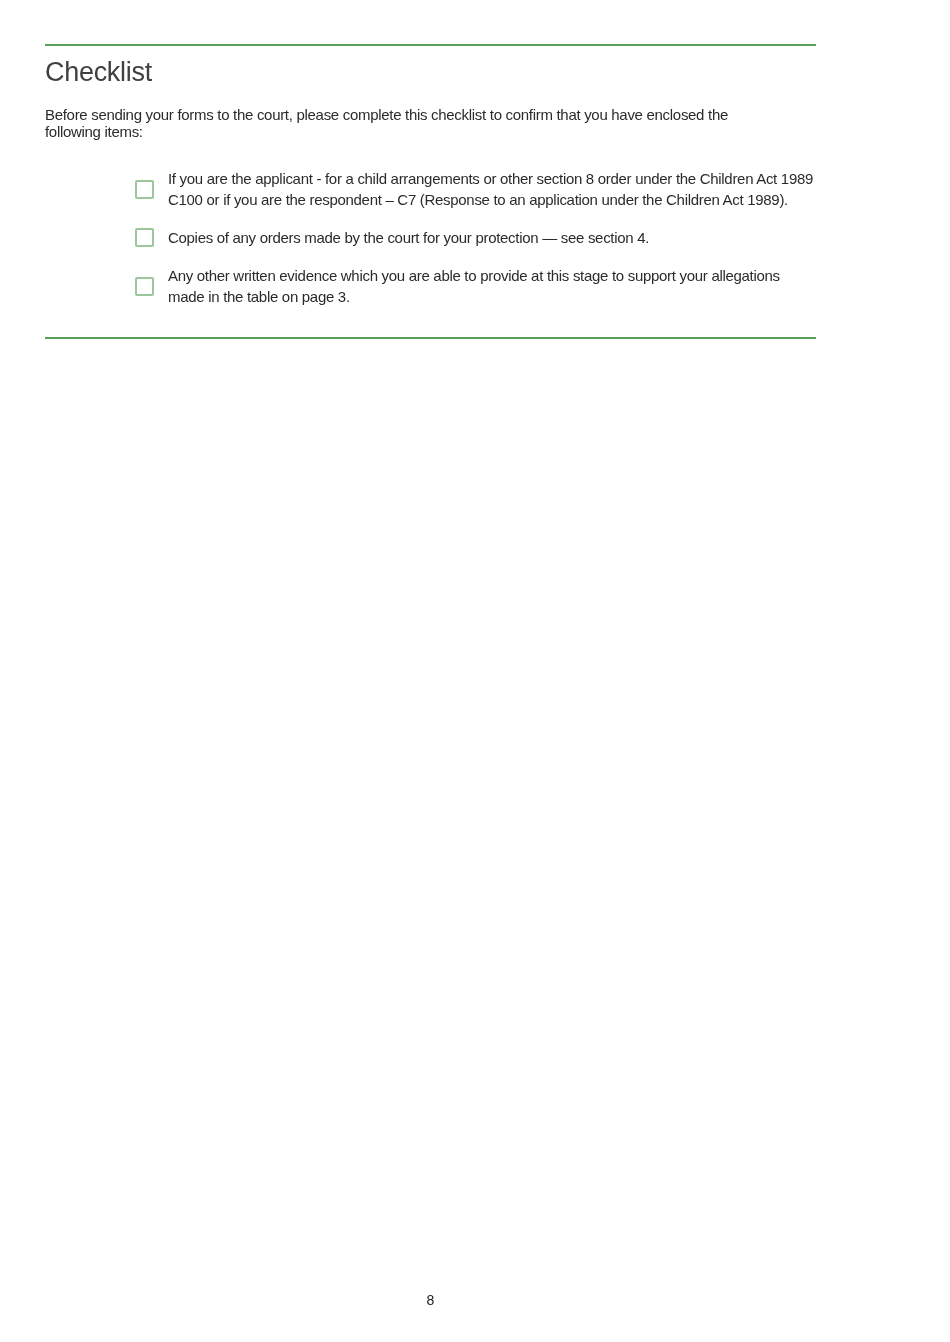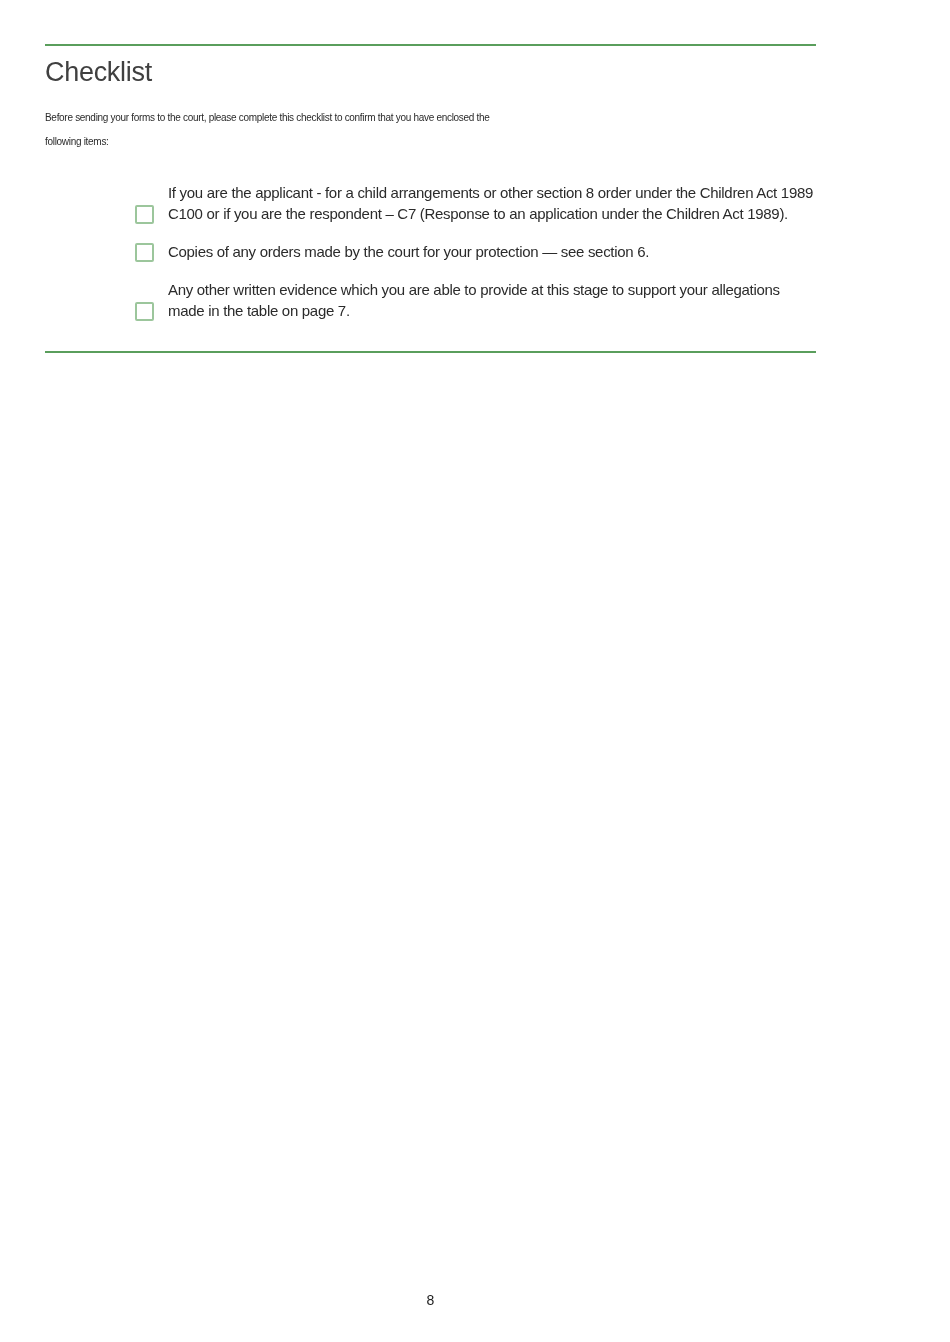--- a/index.html
+++ b/index.html
@@ -29,31 +29,31 @@
   .page-title {
     margin-top: 10px;
     font-size: 27px;
     font-weight: 400;
     line-height: 32px;
     color: var(--text-heading);
     letter-spacing: -0.3px;
   }
   .intro {
     margin-top: 18px;
-    font-size: 10px;
-    line-height: 24px;
+    font-size: 15px;
+    line-height: 17px;
     letter-spacing: -0.3px;
     white-space: pre-line;
   }
   .checklist {
     margin-top: 28px;
   }
   .checklist-item {
     display: flex;
-    align-items: flex-end;
+    align-items: center;
     gap: 14px;
     padding-left: 90px;
     margin-bottom: 17px;
   }
   .checkbox {
     flex: 0 0 auto;
     width: 19px;
     height: 19px;
     border: 2px solid var(--checkbox-green);
     border-radius: 2px;
@@ -99,26 +99,26 @@
 following items:</p>
 
   <div class="checklist">
       <div class="checklist-item">
       <span class="checkbox"></span>
       <span class="checklist-item-text">If you are the applicant - for a child arrangements or other section 8 order under the Children Act 1989
 C100 or if you are the respondent – C7 (Response to an application under the Children Act 1989).</span>
     </div>
       <div class="checklist-item">
       <span class="checkbox"></span>
-      <span class="checklist-item-text">Copies of any orders made by the court for your protection — see section 6.</span>
+      <span class="checklist-item-text">Copies of any orders made by the court for your protection — see section 4.</span>
     </div>
       <div class="checklist-item">
       <span class="checkbox"></span>
       <span class="checklist-item-text">Any other written evidence which you are able to provide at this stage to support your allegations
-made in the table on page 7.</span>
+made in the table on page 3.</span>
     </div>
     </div>
 
   <hr class="rule rule-mid">
 
   <div class="helplines">
       <p class="helpline-paragraph"></p>
       <p class="helpline-paragraph"></p>
       <p class="helpline-paragraph"></p>
     </div>

